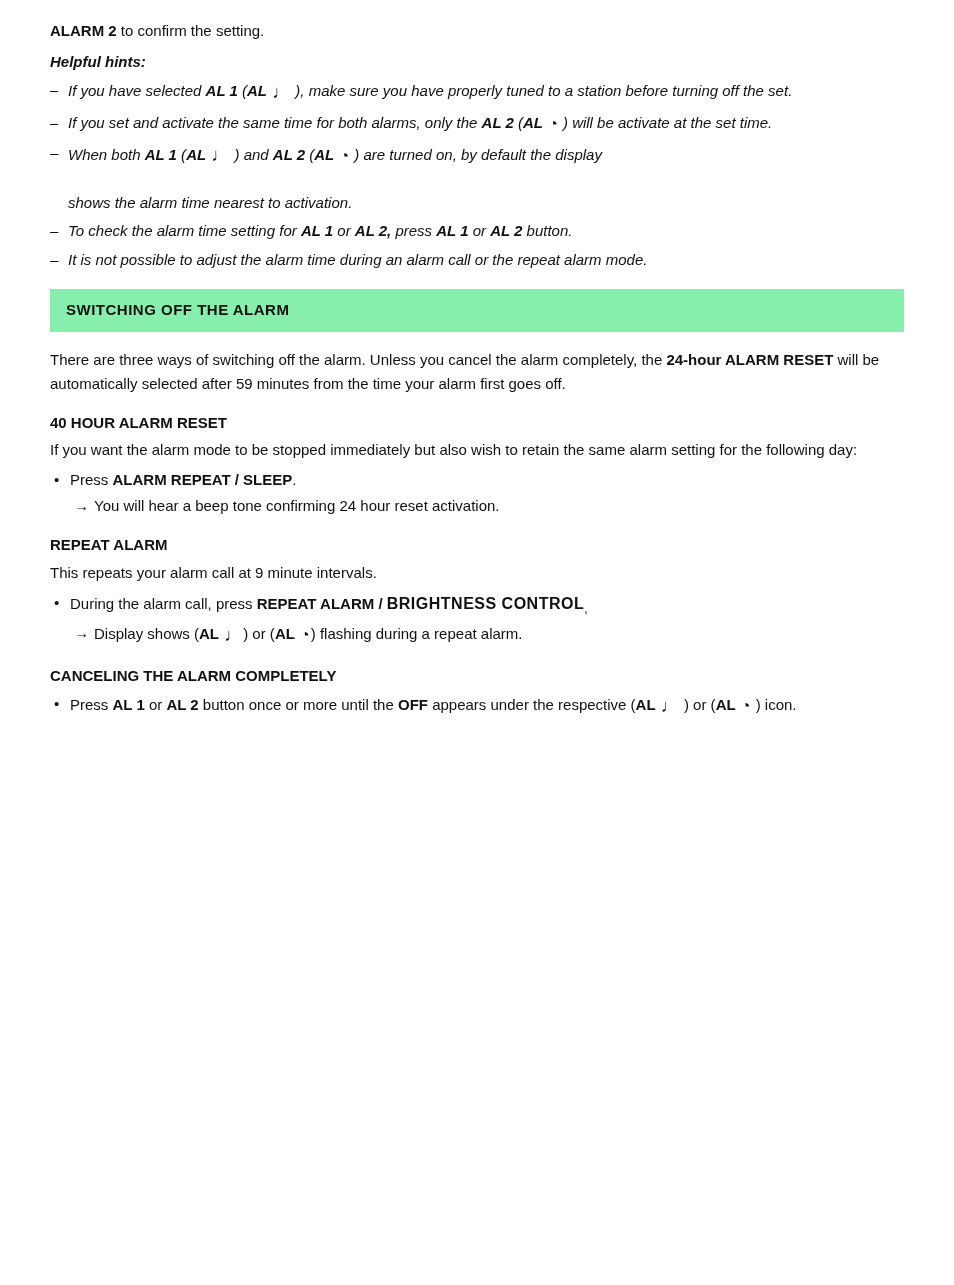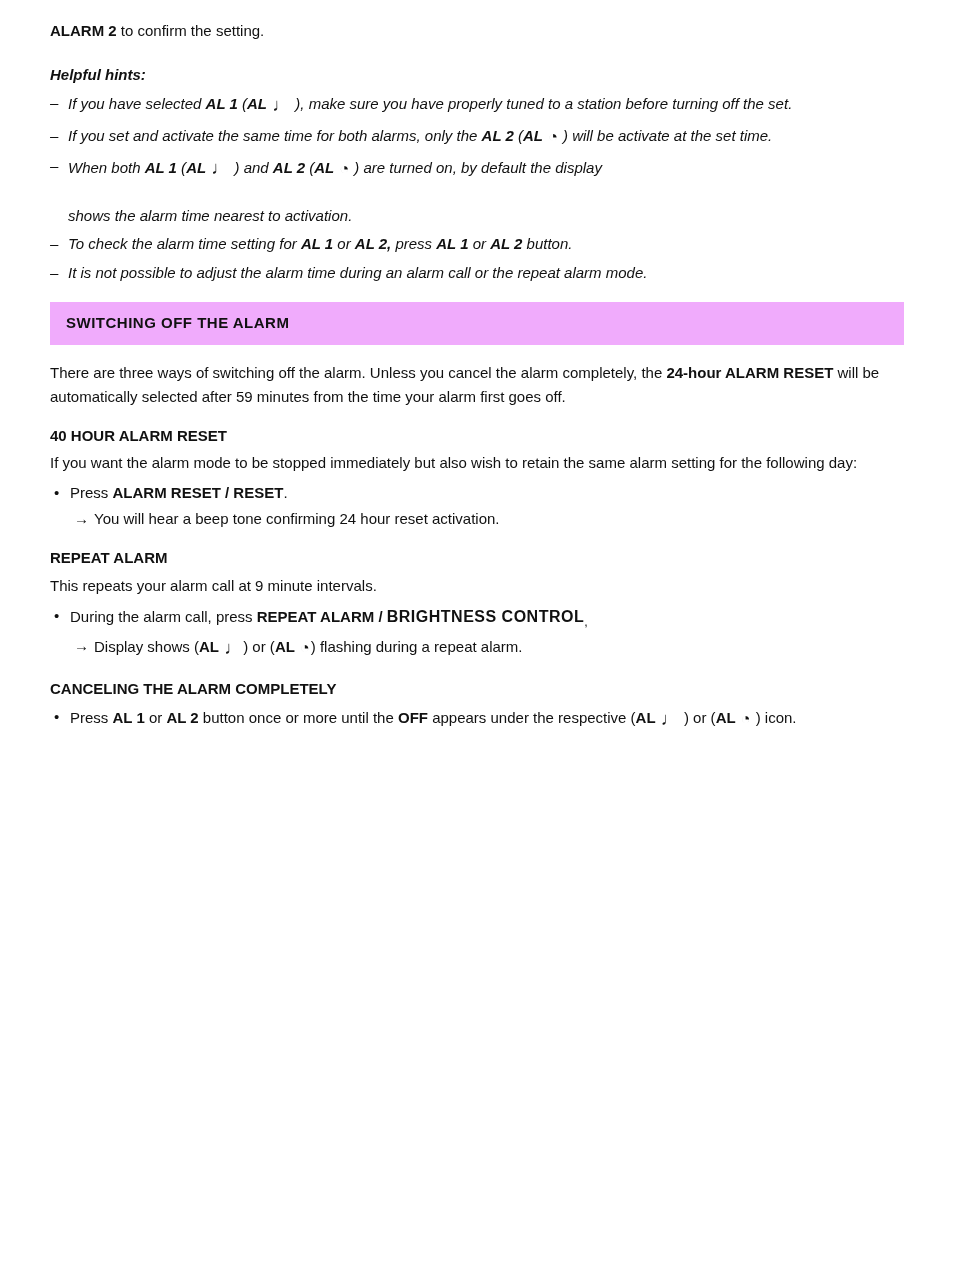--- a/index.html
+++ b/index.html
@@ -13,21 +13,21 @@
       font-family: Arial, Helvetica, sans-serif;
       font-size: 15px;
       color: #111111;
       width: 954px;
       min-height: 1285px;
       padding: 20px 50px 30px 50px;
       line-height: 1.5;
     }
 
     .intro-line {
-      margin-bottom: 21px;
+      margin-bottom: 8px;
       font-size: 15px;
     }
 
     .helpful-hints-header {
       font-weight: bold;
       font-style: italic;
       font-size: 15px;
       margin-bottom: 6px;
     }
 
@@ -47,21 +47,21 @@
     }
 
     .hints-list li::before {
       content: '–';
       position: absolute;
       left: 0;
       top: 0;
     }
 
     .section-header {
-      background-color: #f0abfc;
+      background-color: #86efac;
       padding: 10px 16px;
       font-size: 15px;
       font-weight: bold;
       letter-spacing: 0.5px;
       margin: 18px 0 16px 0;
     }
 
     .section-intro {
       font-size: 15px;
       line-height: 1.6;
@@ -185,21 +185,21 @@
   <p class="section-intro">
     There are three ways of switching off the alarm. Unless you cancel the alarm completely, the <span class="bold">24-hour ALARM RESET</span> will be automatically selected after 59 minutes from the time your alarm first goes off.
   </p>
 
   <p class="subsection-title">40 HOUR ALARM RESET</p>
   <p class="subsection-body">
     If you want the alarm mode to be stopped immediately but also wish to retain the same alarm setting for the following day:
   </p>
   <ul class="bullet-list">
     <li>
-      Press <span class="bold">ALARM RESET / RESET</span>.
+      Press <span class="bold">ALARM REPEAT / SLEEP</span>.
       <div class="sub-bullet">
         You will hear a beep tone confirming 24 hour reset activation.
       </div>
     </li>
   </ul>
 
   <p class="subsection-title">REPEAT ALARM</p>
   <p class="subsection-body">
     This repeats your alarm call at 9 minute intervals.
   </p>

